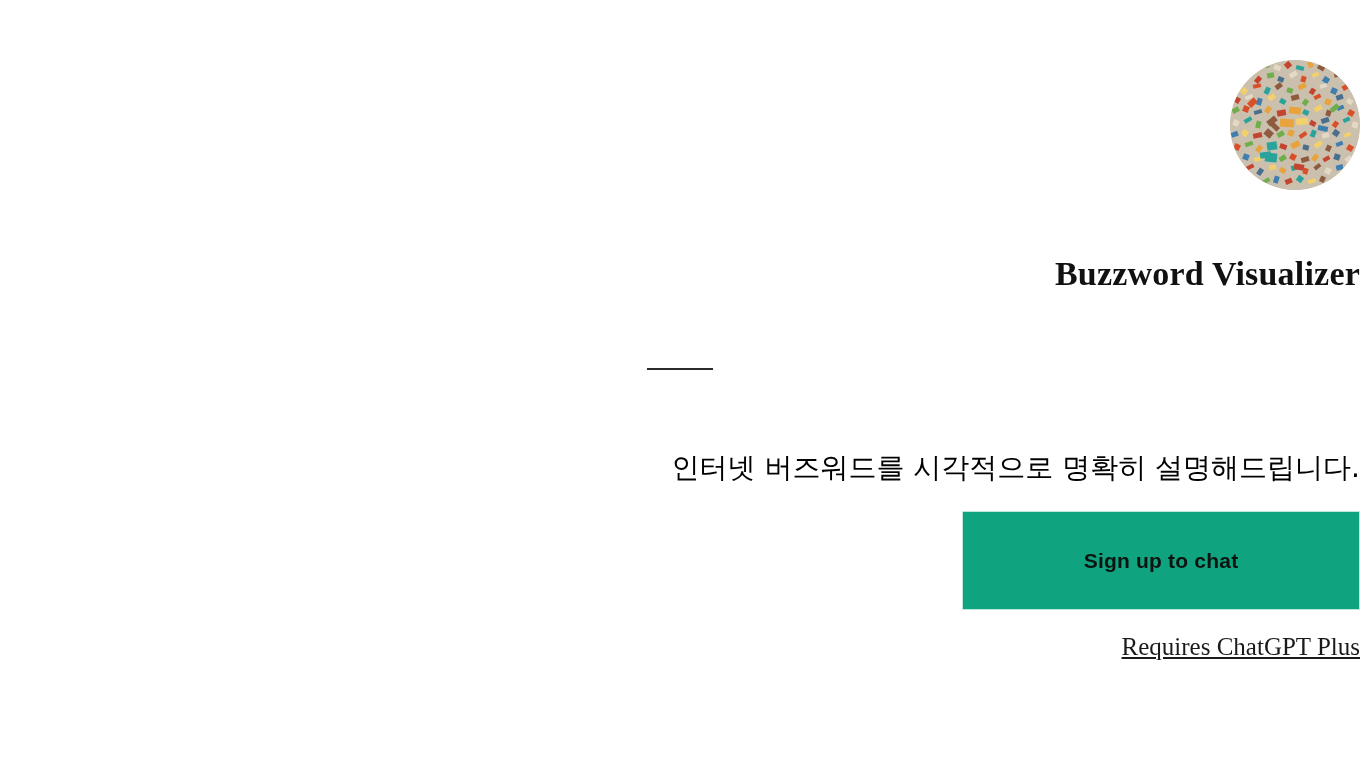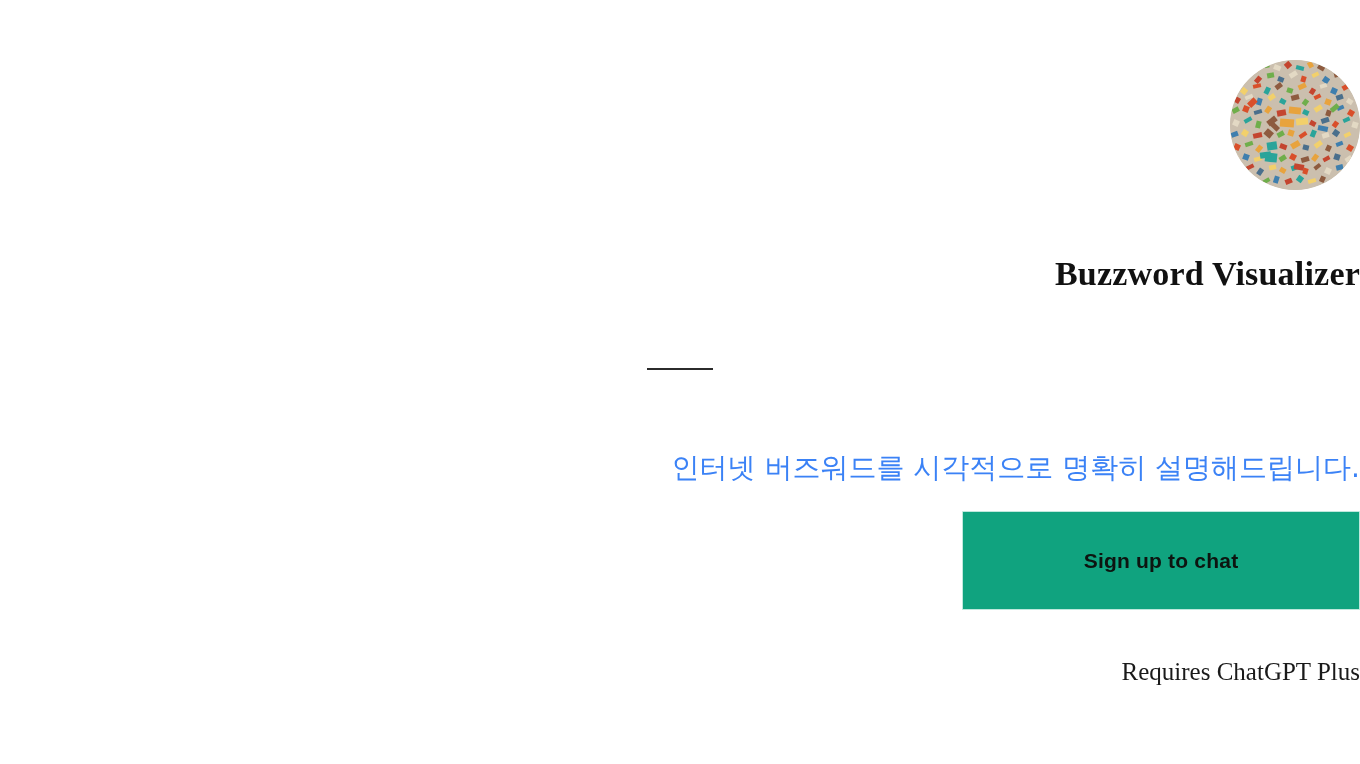--- a/index.html
+++ b/index.html
@@ -74,21 +74,21 @@
     background: #2b2b2b;
     border: 0;
   }
 
   
   .subtitle {
     margin-top: 72px;
     font-family: "DejaVu Sans", "Liberation Sans", sans-serif;
     font-size: 28px;
     font-weight: 400;
-    color: #3b82f6;
+    color: #000000;
     line-height: 1.25;
     text-align: center;
     white-space: nowrap;
   }
 
   
   .cta-button {
     margin-top: 26px;
     width: 398px;
     height: 99px;
@@ -103,26 +103,27 @@
     display: flex;
     align-items: center;
     justify-content: center;
     box-sizing: border-box;
     cursor: pointer;
     padding: 0;
   }
 
   
   .footer-note {
-    margin-top: 48px;
+    margin-top: 23px;
     font-family: "Liberation Serif", "DejaVu Serif", serif;
     font-size: 25px;
     font-weight: 400;
     color: #1a1a1a;
     text-align: center;
+    text-decoration: underline;
   }
 </style>
 </head>
 <body>
 
 <div class="page">
   <div class="gpt-card">
 
     <div class="avatar-wrap">
       <div class="avatar-img">

